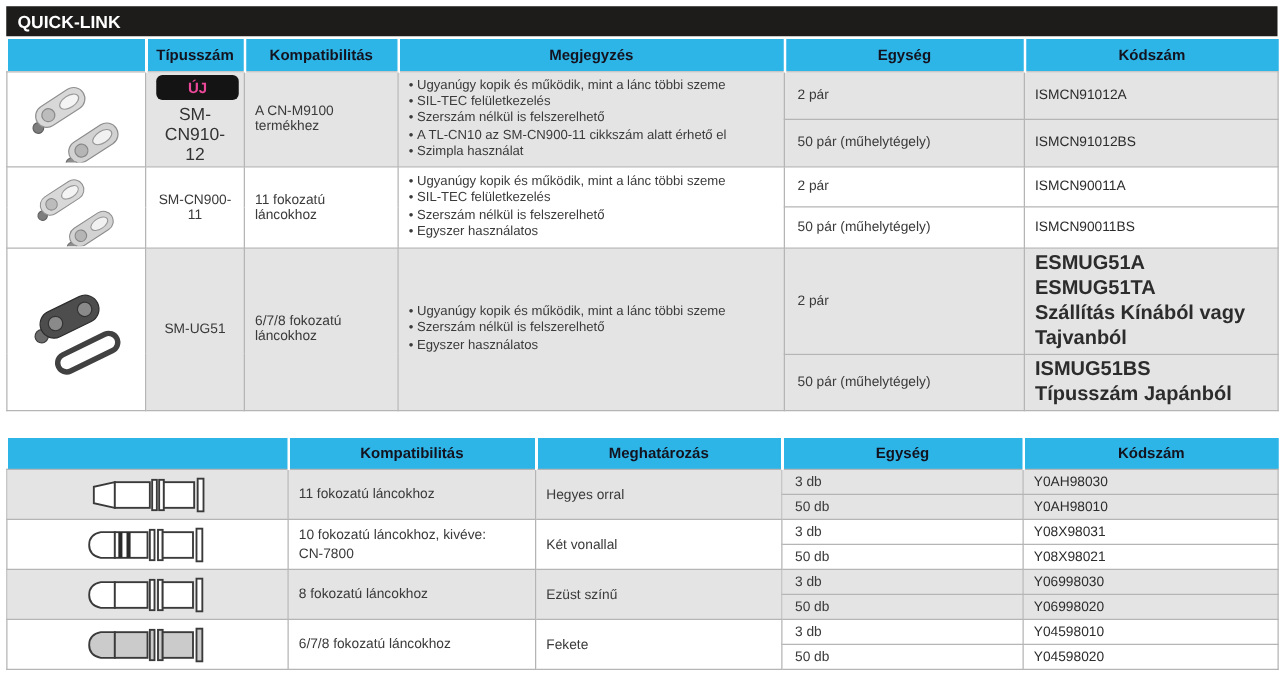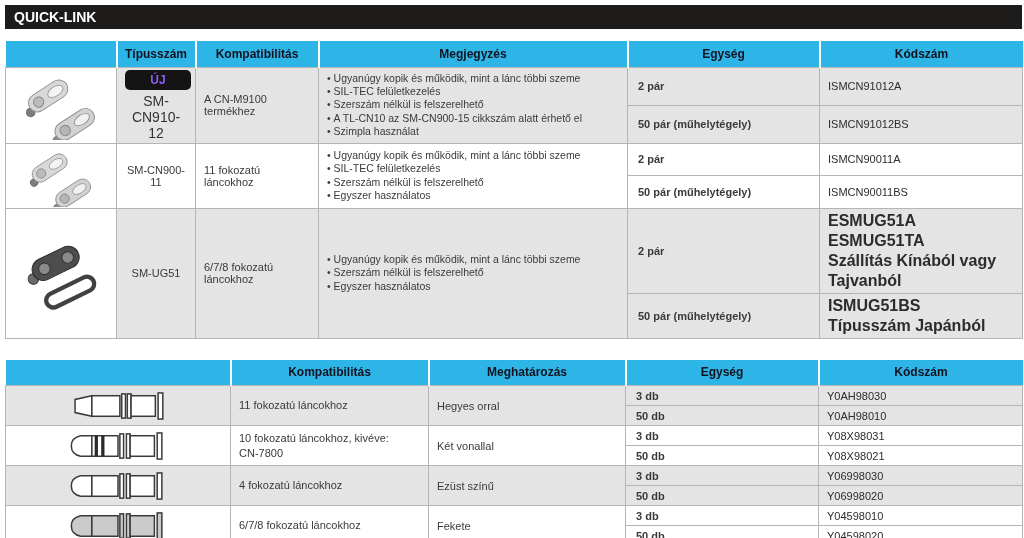--- a/index.html
+++ b/index.html
@@ -12,21 +12,21 @@
   .wrap { padding: 5px 2px 0 5px; }
 
   .title-bar {
     width: 1017px;
     background: #1d1c1a;
     color: #ffffff;
     font-weight: bold;
     font-size: 14px;
     line-height: 18px;
     padding: 3px 9px;
-    margin-bottom: 12px;
+    margin-bottom: 2px;
   }
 
   table {
     border-collapse: collapse;
     table-layout: fixed;
     width: 1017px;
   }
   th {
     background: #2eb5e8;
     color: #13131f;
@@ -46,31 +46,31 @@
     vertical-align: middle;
     padding: 2px 8px;
     overflow: hidden;
   }
   tr.gray td { background: #e4e4e4; }
   tr.white td { background: #ffffff; }
   td.img-white { background: #ffffff !important; text-align: center; padding: 1px; }
   td.img-cell { text-align: center; padding: 1px; }
   td.center { text-align: center; }
   td.code { font-weight: normal; color: #2c2c2c; }
-  td.unit { padding-left: 10px; font-weight: bold; }
+  td.unit { padding-left: 10px; }
 
   .note { font-size: 10.5px; line-height: 1.25; color: #3a3a3a; padding-left: 11px; text-indent: -11px; }
   .note::before { content: "\2022\00a0"; }
   .code-line { font-weight: bold; font-size: 16px; line-height: 1.25; color: #2c2c2c; }
   .compat-line { font-size: 11px; line-height: 1.3; }
 
   .badge {
     display: inline-block;
     background: #141414;
-    color: #8b5cf6;
+    color: #ec4899;
     font-weight: bold;
     font-size: 12px;
     line-height: 14px;
     padding: 3px 0;
     width: 66px;
     text-align: center;
     border-radius: 5px;
     margin-bottom: 3px;
   }
   .type-label { font-size: 14px; color: #333; text-align: center; }
@@ -125,21 +125,21 @@
         </td>
         <td rowspan="2" class="center">
           <span class="badge">ÚJ</span>
           <div class="type-label">SM-CN910-12</div>
         </td>
         <td rowspan="2">A CN-M9100 termékhez</td>
         <td rowspan="2">
           <div class="note">Ugyanúgy kopik és működik, mint a lánc többi szeme</div>
           <div class="note">SIL-TEC felületkezelés</div>
           <div class="note">Szerszám nélkül is felszerelhető</div>
-          <div class="note">A TL-CN10 az SM-CN900-15 cikkszám alatt érhető el</div>
+          <div class="note">A TL-CN10 az SM-CN900-11 cikkszám alatt érhető el</div>
           <div class="note">Szimpla használat</div>
         </td>
         <td class="unit">2 pár</td>
         <td class="code">ISMCN91012A</td>
       </tr>
       <tr class="gray" style="height:37px">
         <td class="unit">50 pár (műhelytégely)</td>
         <td class="code">ISMCN91012BS</td>
       </tr>
 
@@ -296,21 +296,21 @@
               <path d="M32,6 L20,6 Q10,8 10,17 Q10,26 20,28 L32,28 Z" fill="#ffffff"></path>
               <rect x="32" y="6" width="28" height="22" fill="#ffffff"></rect>
               <rect x="62" y="4" width="4" height="26" fill="#ffffff"></rect>
               <rect x="69" y="4" width="4" height="26" fill="#ffffff"></rect>
               <rect x="73" y="6" width="26" height="22" fill="#ffffff"></rect>
               <rect x="102" y="3" width="5" height="28" fill="#ffffff"></rect>
             </g>
           </svg>
         </td>
         <td rowspan="2">
-          <div class="compat-line">4 fokozatú láncokhoz</div>
+          <div class="compat-line">8 fokozatú láncokhoz</div>
         </td>
         <td rowspan="2">Ezüst színű</td>
         <td class="unit">3 db</td>
         <td class="code">Y06998030</td>
       </tr>
       <tr class="gray" style="height:20px">
         <td class="unit">50 db</td>
         <td class="code">Y06998020</td>
       </tr>
 

